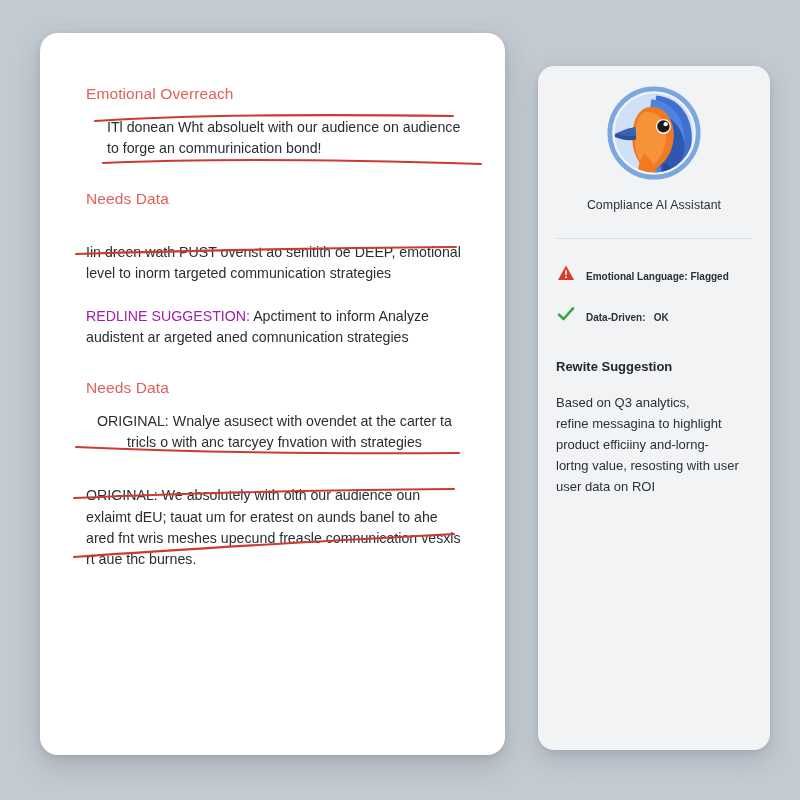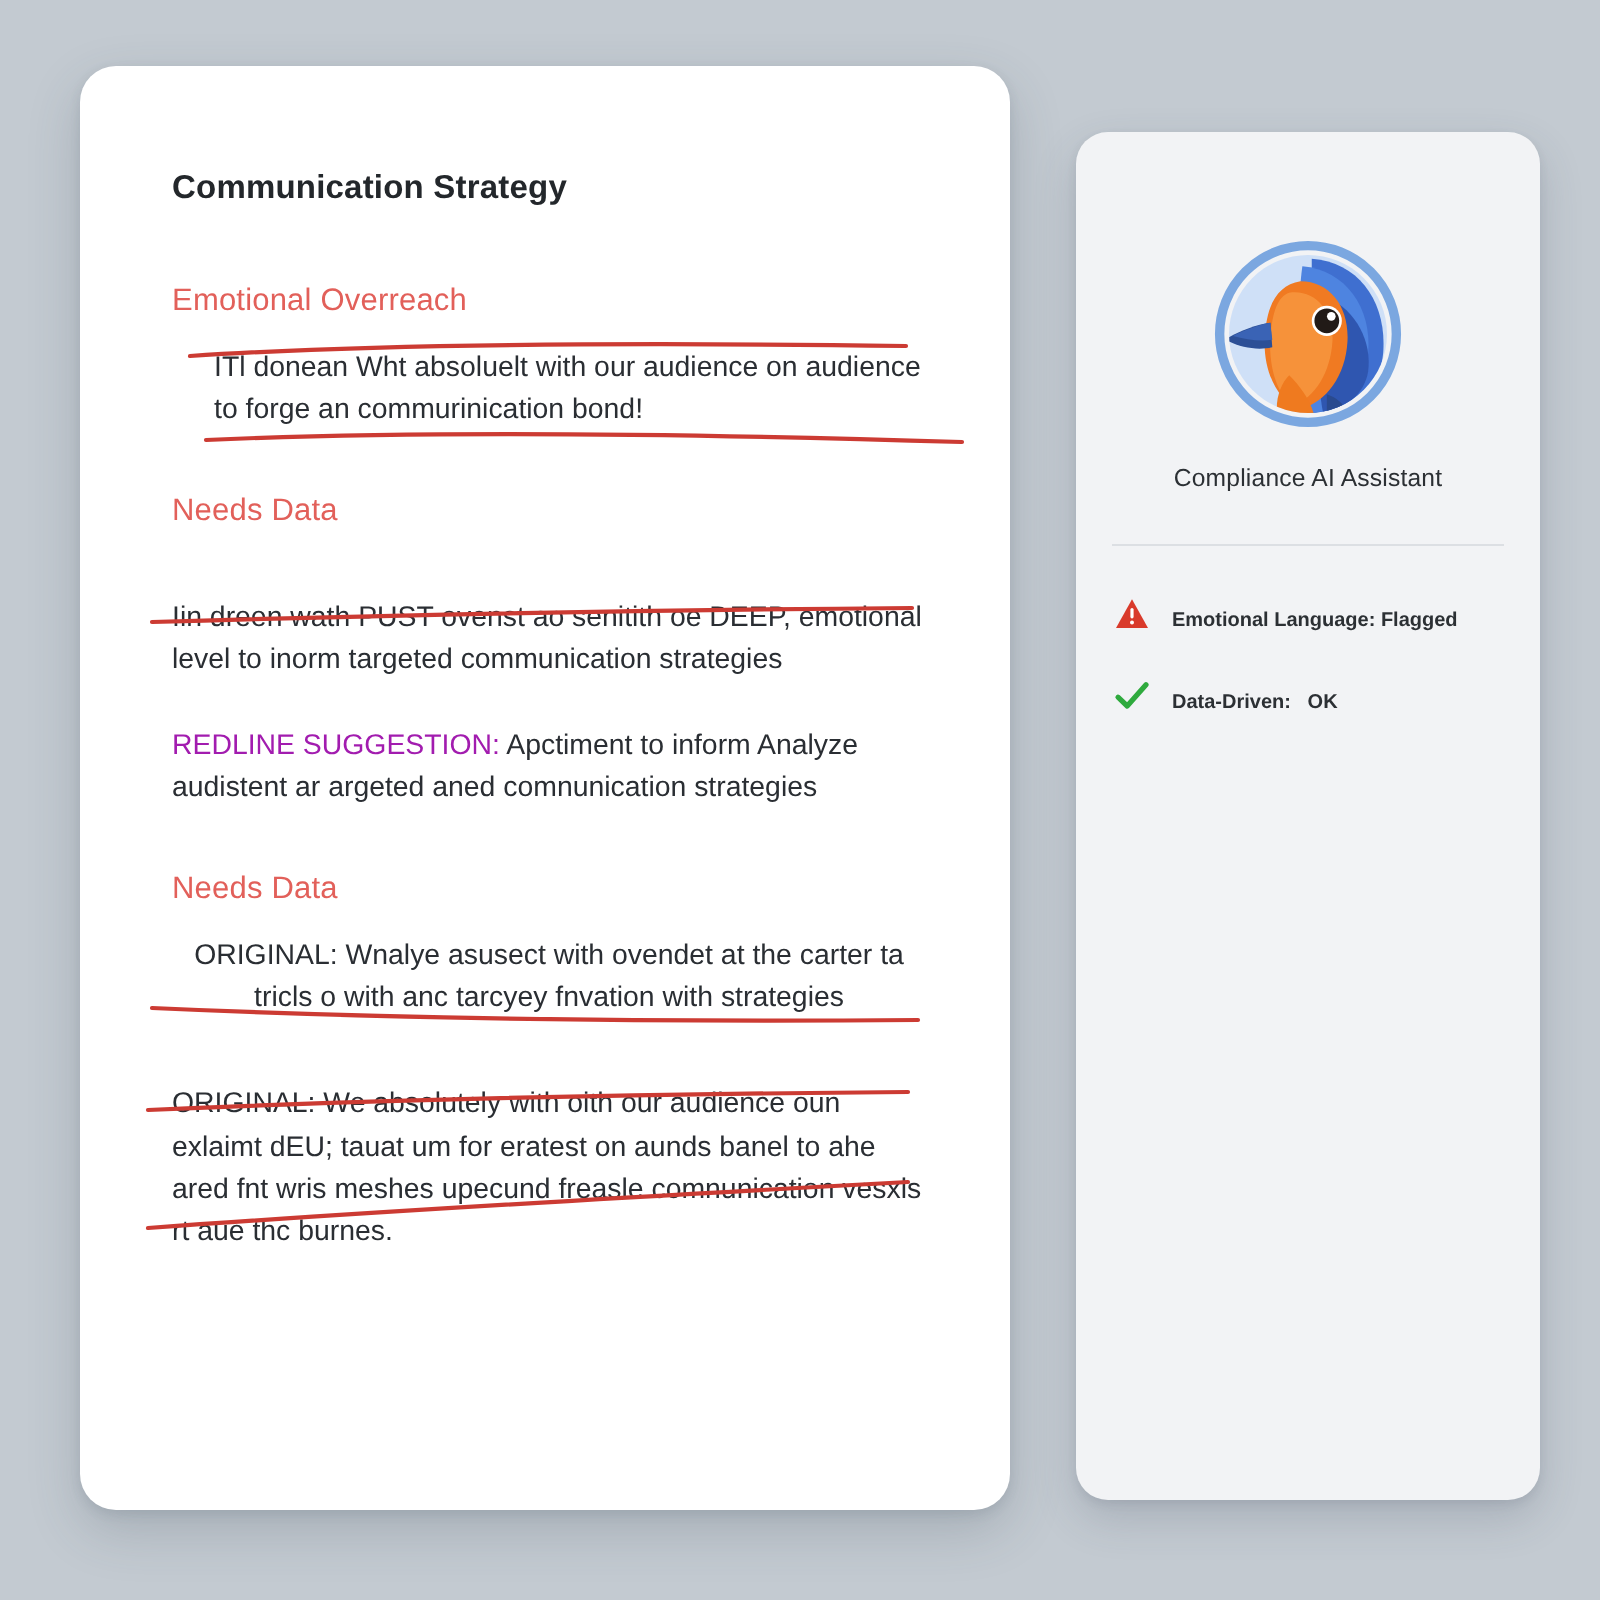--- a/index.html
+++ b/index.html
@@ -70,21 +70,21 @@
     left: 538px;
     top: 66px;
     width: 232px;
     height: 684px;
     background: #f2f3f5;
     border-radius: 16px;
     box-shadow: 0 9px 22px rgba(60,72,88,0.20), 0 2px 5px rgba(60,72,88,0.10);
     overflow: hidden;
   }
   #assistant-head {
-    padding: 54px 16px 0 16px;
+    padding: 20px 16px 0 16px;
     text-align: center;
   }
   #avatar {
     width: 94px;
     height: 94px;
     margin: 0 auto;
     display: block;
   }
   #assistant-name {
     font-size: 12.3px;
@@ -132,21 +132,20 @@
     margin: 0;
     white-space: pre-line;
   }
 </style>
 </head>
 <body>
 
 <div id="doc-card">
   <div id="doc-inner">
 
-    <h1 id="doc-title">Communication Strategy</h1>
 
     <div class="section" style="margin-bottom:30px;">
       <div class="flag-heading">Emotional Overreach</div>
       <div style="position:relative;margin-left:21px;">
         <p class="body-text">ITl donean Wht absoluelt with our audience on audience to forge an commurinication bond!</p>
         <div class="stroke" style="left:-12px; top:-3px; width:360px;">
           <svg width="360" height="10" viewBox="0 0 360 10">
               <path d="M0,7 C90,1 210,0 358,2" stroke="#cc3b33" stroke-width="2.1" fill="none" stroke-linecap="round"></path>
             </svg>
         </div>
@@ -254,14 +253,22 @@
       <span class="status-icon">
         <svg width="18" height="18" viewBox="0 0 18 18">
           <path d="M2 9.6 L6.6 14 L16 3.4" stroke="#2faa3e" stroke-width="2.6" fill="none" stroke-linecap="round" stroke-linejoin="round"></path>
         </svg>
       </span>
       <span class="status-label">Data-Driven:   OK</span>
     </div>
 
   </div>
 
+  <div id="rewrite-block">
+    <div id="rewrite-title">Rewite Suggestion</div>
+    <p id="rewrite-body">Based on Q3 analytics,
+refine messagina to highlight
+product efficiiny and-lorng-
+lortng value, resosting with user
+user data on ROI</p>
+  </div>
 
 </div>
 
 </body></html>

